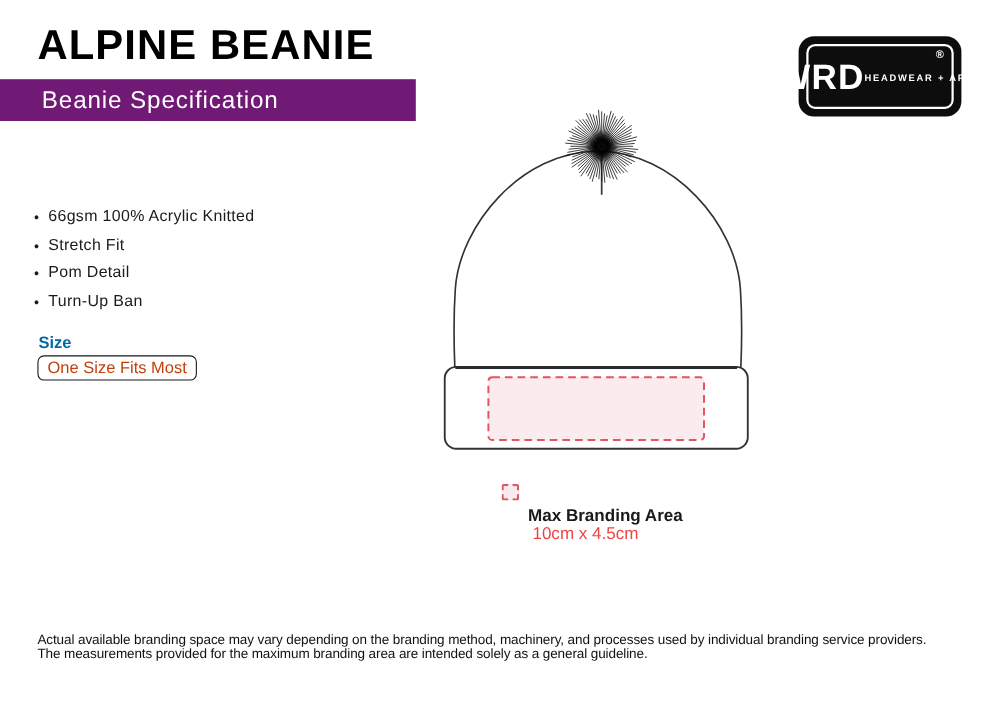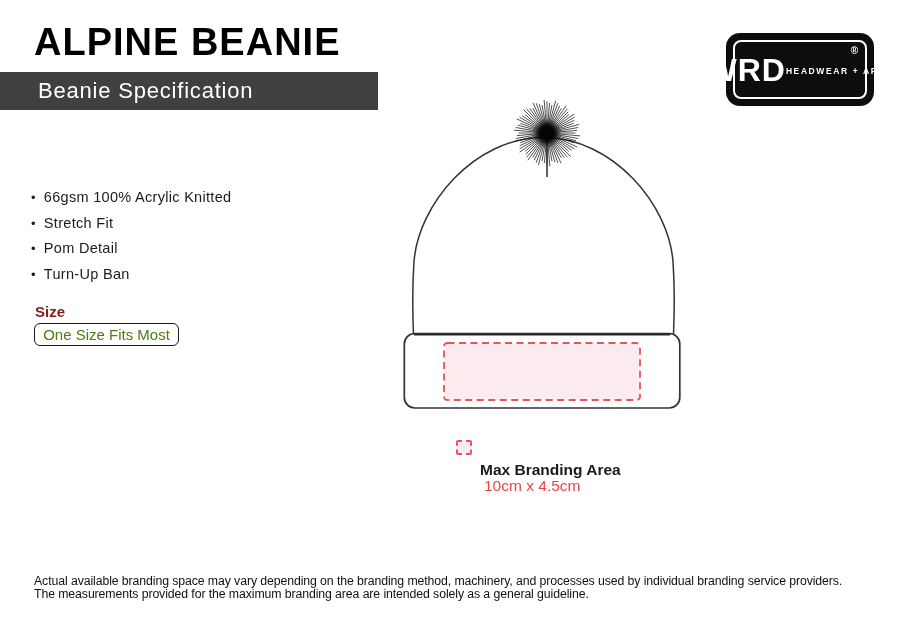--- a/index.html
+++ b/index.html
@@ -19,21 +19,21 @@
     font-size: 38px;
     font-weight: 700;
     letter-spacing: 1px;
     color: #000000;
     white-space: nowrap;
   }
   .banner {
     position: absolute;
     left: 0; top: 72px;
     width: 378px; height: 38px;
-    background: #404040;
+    background: #701a75;
     display: flex;
     align-items: center;
   }
   .banner-label {
     color: #ffffff;
     font-size: 22px;
     font-weight: 400;
     letter-spacing: 0.8px;
     padding-left: 38px;
     white-space: nowrap;
@@ -101,34 +101,34 @@
     margin-right: 8px;
     line-height: 17px;
   }
 
   
   .size-label {
     position: absolute;
     left: 35px; top: 303px;
     font-size: 15px;
     font-weight: 700;
-    color: #7f1d1d;
+    color: #0369a1;
   }
   .size-chip {
     position: absolute;
     left: 34px; top: 323px;
     width: 145px; height: 23px;
     border: 1.6px solid #1a1a1a;
     border-radius: 6px;
     display: flex;
     align-items: center;
     justify-content: center;
     font-size: 15px;
     font-weight: 500;
-    color: #4d7c0f;
+    color: #c2410c;
     white-space: nowrap;
   }
 
   
   .beanie-svg {
     position: absolute;
     left: 390px; top: 95px;
     width: 310px; height: 330px;
   }
 

